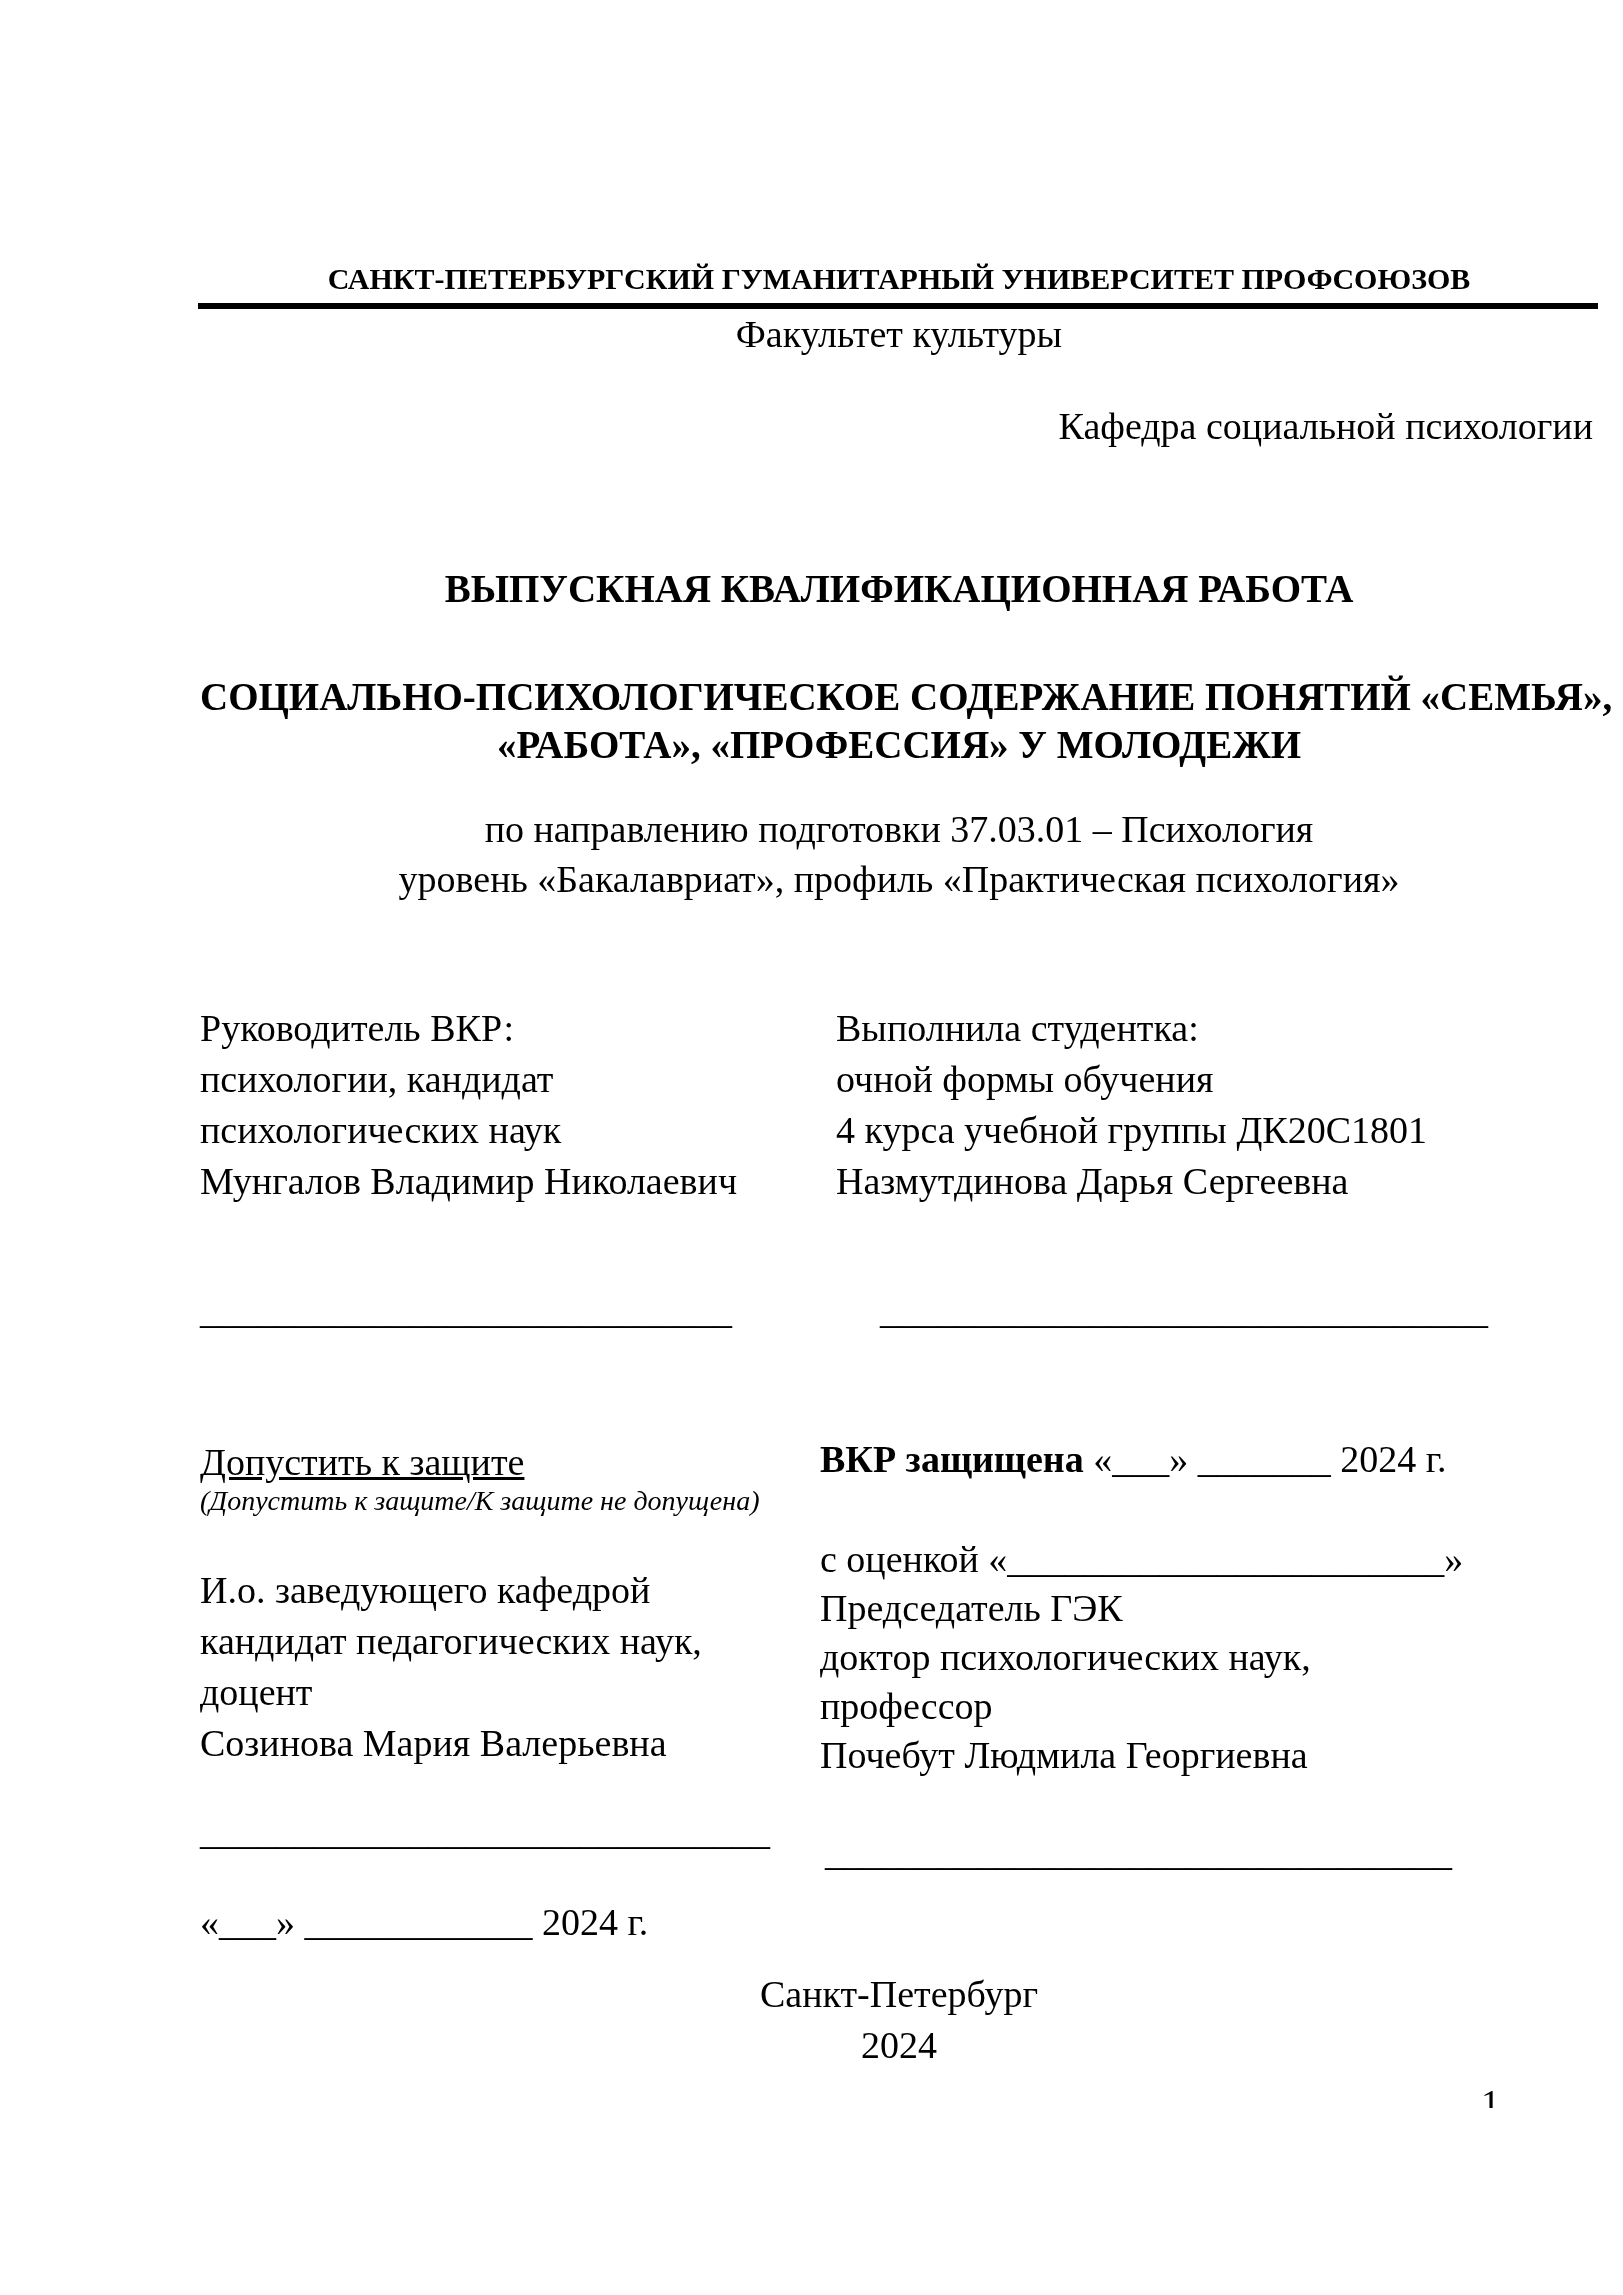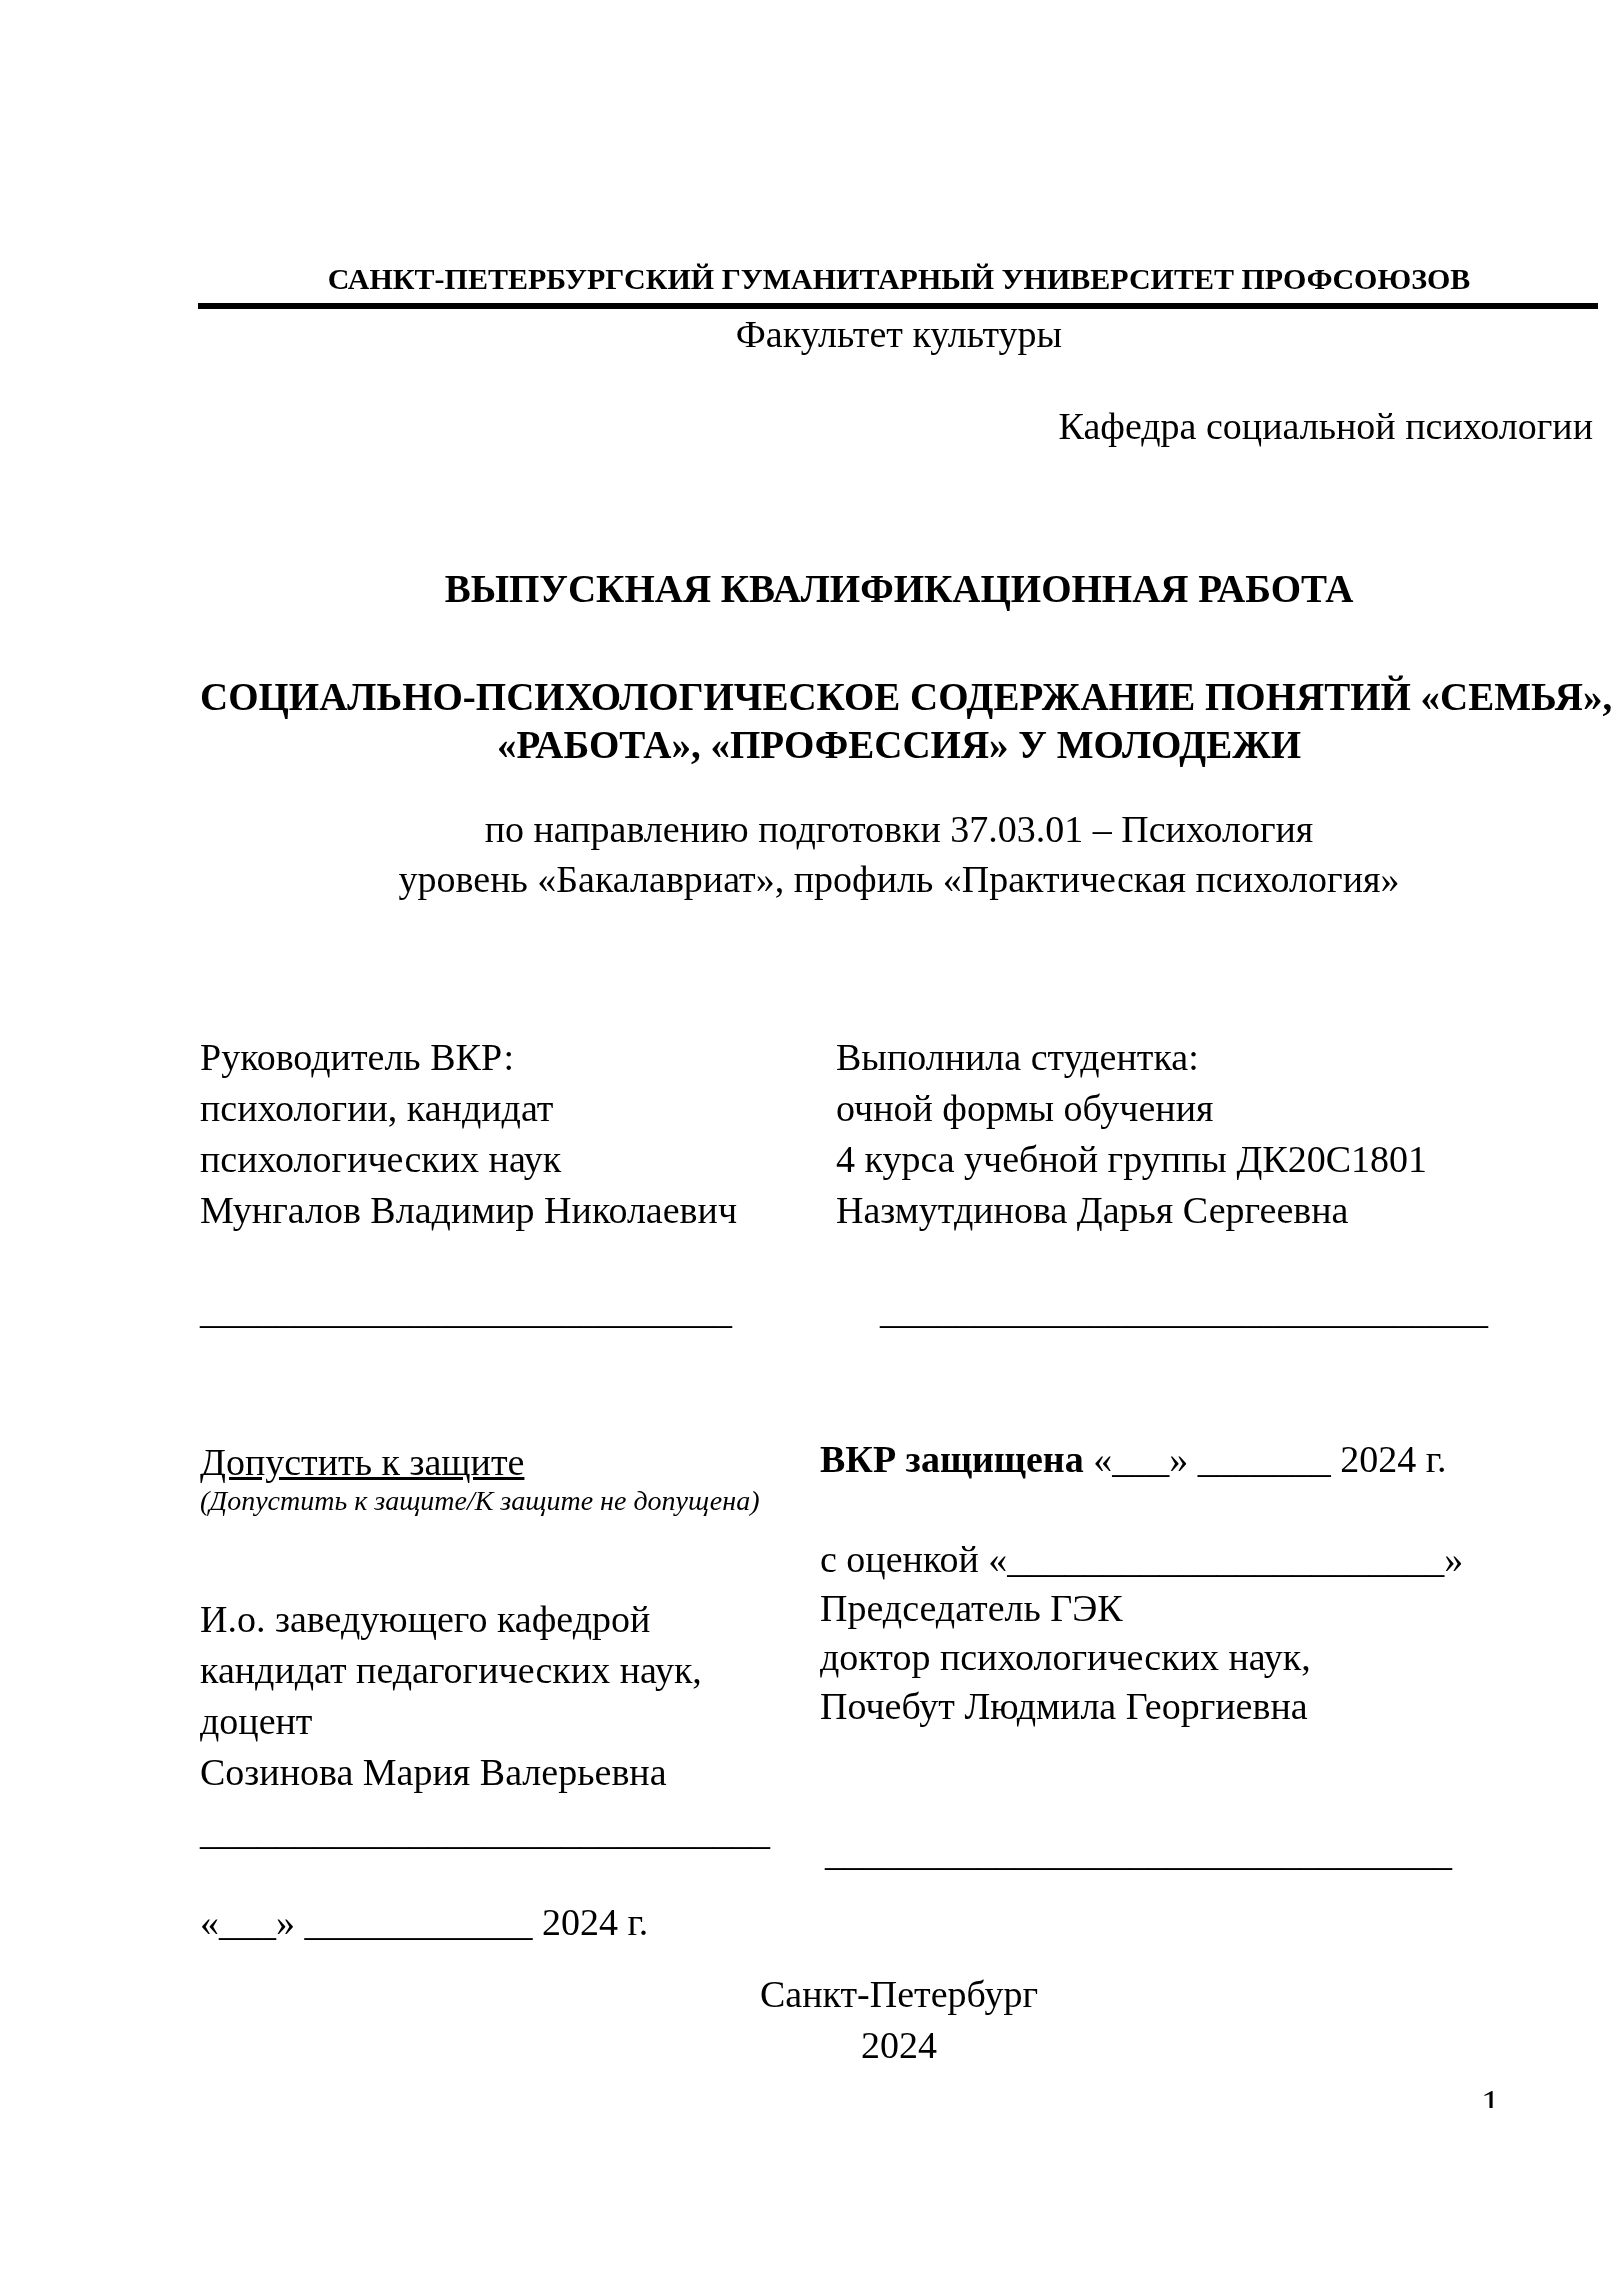--- a/index.html
+++ b/index.html
@@ -26,21 +26,20 @@
   .t50b { font-size: 39px; font-weight: bold; white-space: nowrap; }
   .t38b { font-size: 30px; font-weight: bold; white-space: nowrap; }
   .header-rule {
     background: #000000;
     height: 5.5px;
   }
   .block {
     font-size: 38px;
     line-height: 51px;
     white-space: nowrap;
-    margin-top: 29px;
   }
   .block div { white-space: nowrap; }
   .title-block {
     font-size: 39px;
     font-weight: bold;
     line-height: 48px;
     white-space: nowrap;
     margin-top: 20px;
   }
   .sig {
@@ -126,20 +125,21 @@
   </div>
 
   <div class="abs defense-first" style="left:820px; top:1440px;">
     <span class="bold">ВКР защищена</span><span> «___» _______ 2024 г.</span>
   </div>
 
   <div class="abs defense-block" style="left:820px; top:1535px;">
     <div>с оценкой «_______________________»</div>
     <div>Председатель ГЭК</div>
     <div>доктор психологических наук,</div>
+    <div>профессор</div>
     <div>Почебут Людмила Георгиевна</div>
   </div>
 
   <div class="abs sig" style="left:200px; top:1812px;">______________________________</div>
 
   <div class="abs sig" style="left:825px; top:1833px;">_________________________________</div>
 
   <div class="abs t49" style="left:200px; top:1903px;">«___» ____________ 2024 г.</div>
 
   <div class="abs content-center t49" style="top:1975px;">Санкт-Петербург</div>

